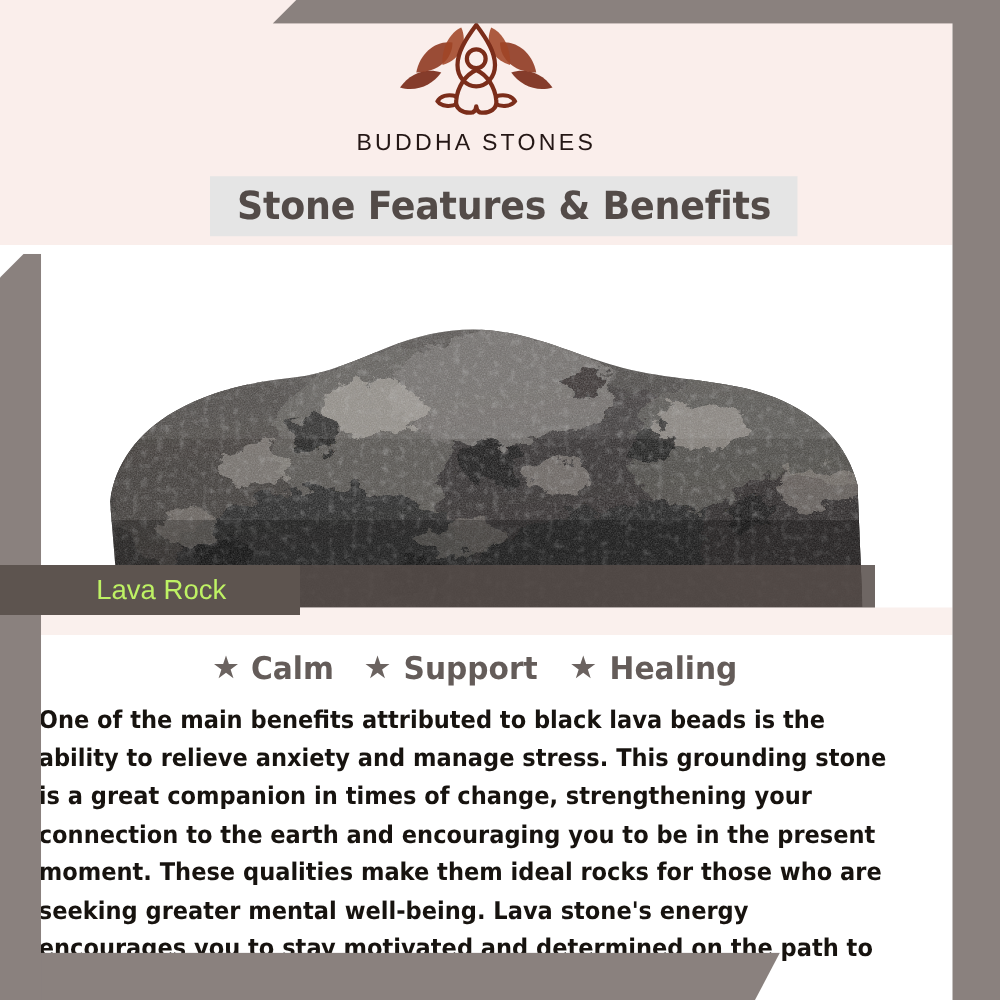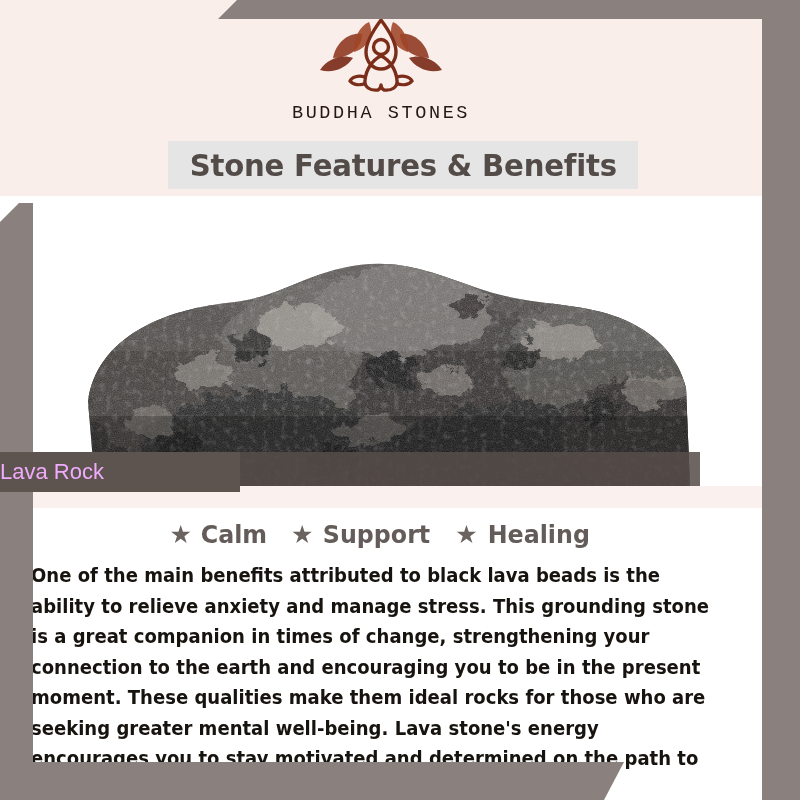--- a/index.html
+++ b/index.html
@@ -85,21 +85,21 @@
     flex-direction: column;
     align-items: center;
   }
   .logo-mark {
     width: 150px;
     height: 86px;
     display: block;
   }
   .logo-word {
     margin-top: 3px;
-    font-family: Liberation Mono, monospace;
+    font-family: Liberation Sans, sans-serif;
     font-size: 18.5px;
     letter-spacing: 2.6px;
     color: #241715;
     white-space: nowrap;
   }
 
   
   .title-panel {
     position: absolute;
     left: 168px;
@@ -150,22 +150,23 @@
     background: rgba(86, 77, 73, 0.86);
     display: flex;
     align-items: center;
   }
   .caption-bar.solid-part {
     width: 240px;
     background: #5d544f;
     z-index: 2;
   }
   .caption-text {
+    margin-left: 77px;
     font-size: 22px;
-    color: #f0abfc;
+    color: #bef264;
     white-space: nowrap;
   }
 
   
   .under-strip {
     position: absolute;
     left: 0;
     top: 486px;
     width: 762px;
     height: 22px;

